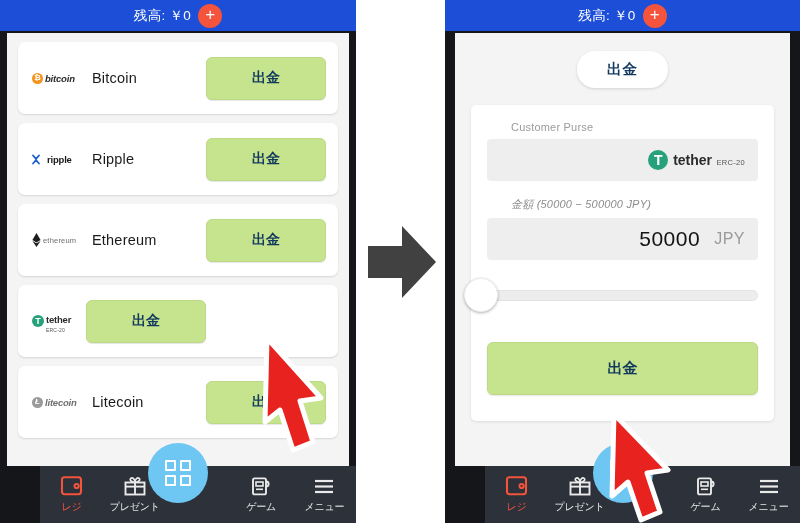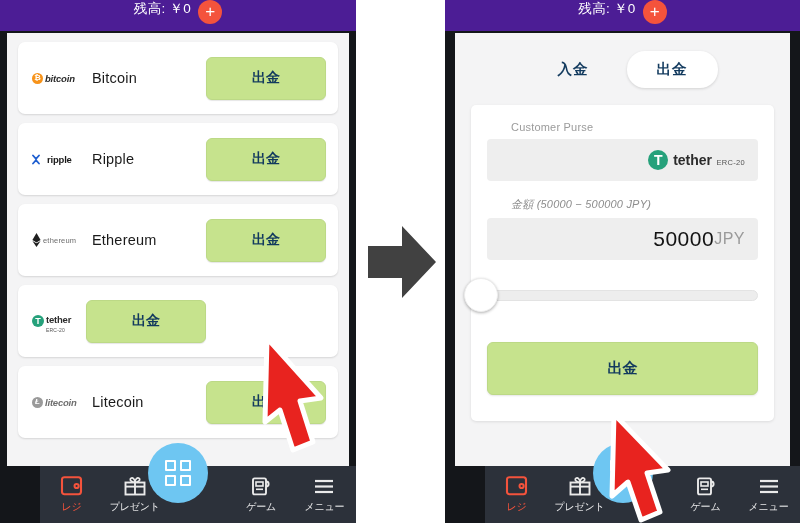--- a/index.html
+++ b/index.html
@@ -9,21 +9,21 @@
     -webkit-font-smoothing:antialiased;
   }
   .stage{position:relative;width:800px;height:523px;background:#fff;}
 
   
   .phone{position:absolute;top:0;height:523px;background:#14161a;overflow:hidden;}
   .phone.left{left:0;width:356px;}
   .phone.right{left:445px;width:355px;}
 
   .statusbar{
-    height:31px;background:#4c1d95;display:flex;
+    height:31px;background:#1d4ed8;display:flex;align-items:center;
     justify-content:center;gap:7px;color:#fff;
   }
   .bal-text{font-size:13.5px;color:#ffffff;letter-spacing:.3px;font-weight:500;}
   .plus-btn{
     width:24px;height:24px;border-radius:50%;background:#f4533c;
     display:flex;align-items:center;justify-content:center;
     color:#fff;font-size:17px;line-height:1;font-weight:400;
     box-sizing:border-box;padding-bottom:2px;
   }
 
@@ -78,21 +78,21 @@
     background:#ffffff;border-radius:5px;margin:0 16px;padding:16px 16px 26px 16px;
     box-shadow:0 1px 3px rgba(0,0,0,.10);position:relative;
   }
   .field-label{font-size:11px;color:#9b9b9b;margin-bottom:6px;letter-spacing:.2px;margin-left:24px;}
   .field-label.jp{color:#8d8d8d;font-size:11px;}
   .input-box{
     background:#eeeeee;border-radius:4px;height:42px;display:flex;align-items:center;
     padding:0 13px;box-sizing:border-box;
   }
   .input-box.purse{justify-content:flex-end;}
-  .amount-row{justify-content:flex-end;margin-bottom:0;}
+  .amount-row{justify-content:flex-end;gap:14px;margin-bottom:0;}
   .amount-val{font-size:21px;color:#131313;letter-spacing:.5px;}
   .amount-cur{font-size:16px;color:#9a9a9a;letter-spacing:.5px;}
 
   .tether-chip{display:flex;align-items:center;gap:5px;}
   .tether-chip .mark{width:20px;height:20px;border-radius:50%;background:#26a17b;
       color:#fff;display:flex;align-items:center;justify-content:center;
       font-size:14px;font-weight:700;line-height:1;}
   .tether-chip .t-word{font-size:14px;color:#2b2b2b;font-weight:600;line-height:1.05;}
   .tether-chip .t-sub{font-size:7.5px;color:#555;letter-spacing:.3px;text-align:right;}
 
@@ -292,21 +292,20 @@
   <div class="phone right">
 
     <div class="statusbar">
       <span class="bal-text">残高: ￥0</span>
       <span class="plus-btn">+</span>
     </div>
 
     <div class="screen">
 
       <div class="tabs">
-        <span class="tab">入金</span>
         <span class="tab active">出金</span>
       </div>
 
       <div class="form-card">
 
         <div class="field-label">Customer Purse</div>
         <div class="input-box purse">
           <span class="tether-chip">
             <span class="mark">T</span>
             <span>

